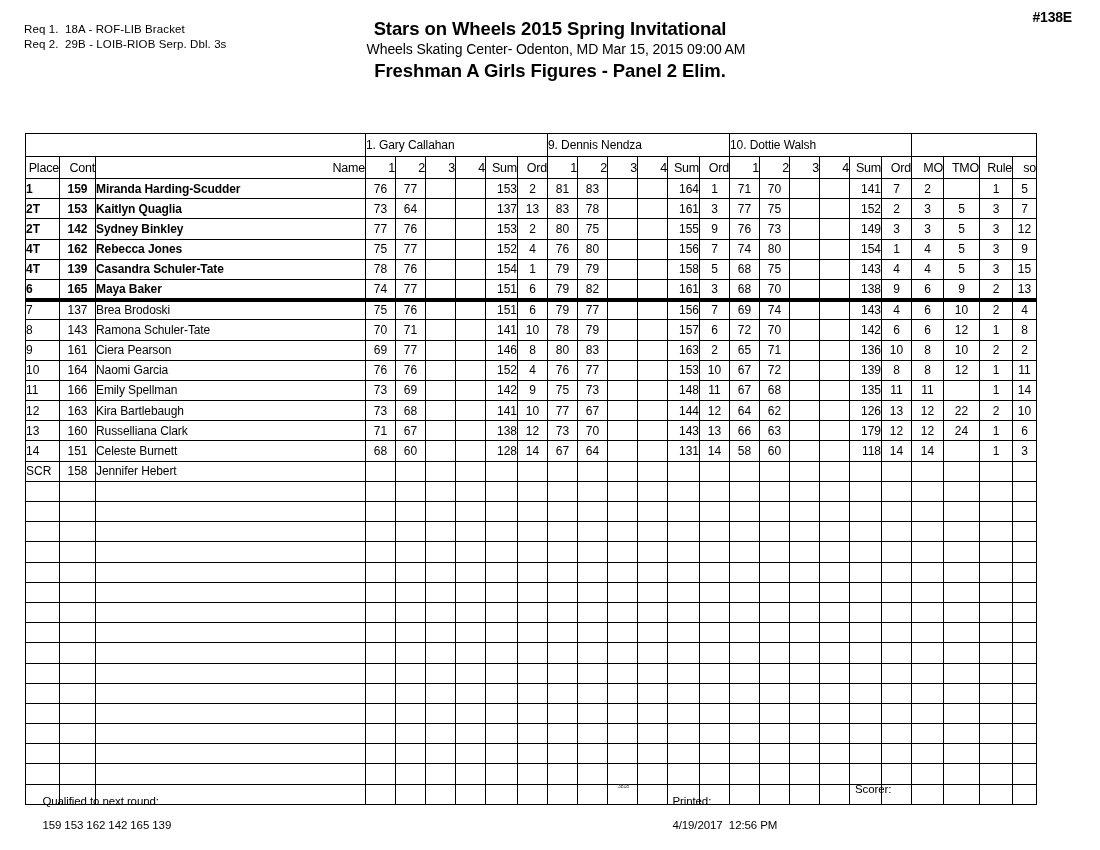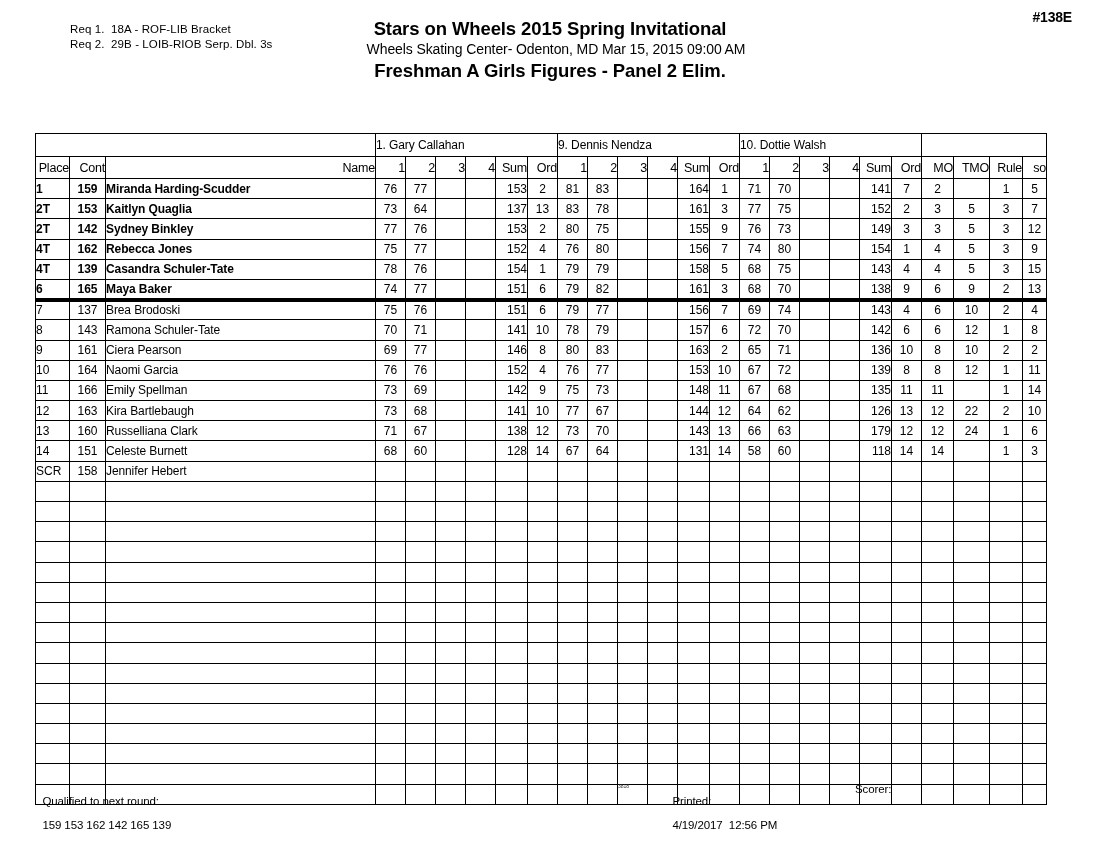--- a/index.html
+++ b/index.html
@@ -22,21 +22,21 @@
     height: 120px;
   }
   #req-block {
     position: absolute;
     left: 24px;
     top: 22px;
     font-size: 11.5px;
     line-height: 15px;
     letter-spacing: 0.1px;
   }
-  #req-block div { white-space: pre; margin-left: 46px; }
+  #req-block div { white-space: pre; }
 
   #title-block {
     position: absolute;
     left: 0;
     right: 0;
     top: 18px;
     text-align: center;
   }
   .t-event {
     font-size: 18.5px;
@@ -67,21 +67,21 @@
     right: 28px;
     top: 9px;
     font-size: 14px;
     font-weight: bold;
     letter-spacing: -0.2px;
   }
 
   
   #sheet {
     position: absolute;
-    left: 35px;
+    left: 25px;
     top: 133px;
     width: 1010px;
   }
   table.grid {
     border-collapse: collapse;
     table-layout: fixed;
     width: 1010px;
   }
   table.grid td, table.grid th {
     border: 1px solid #000;

